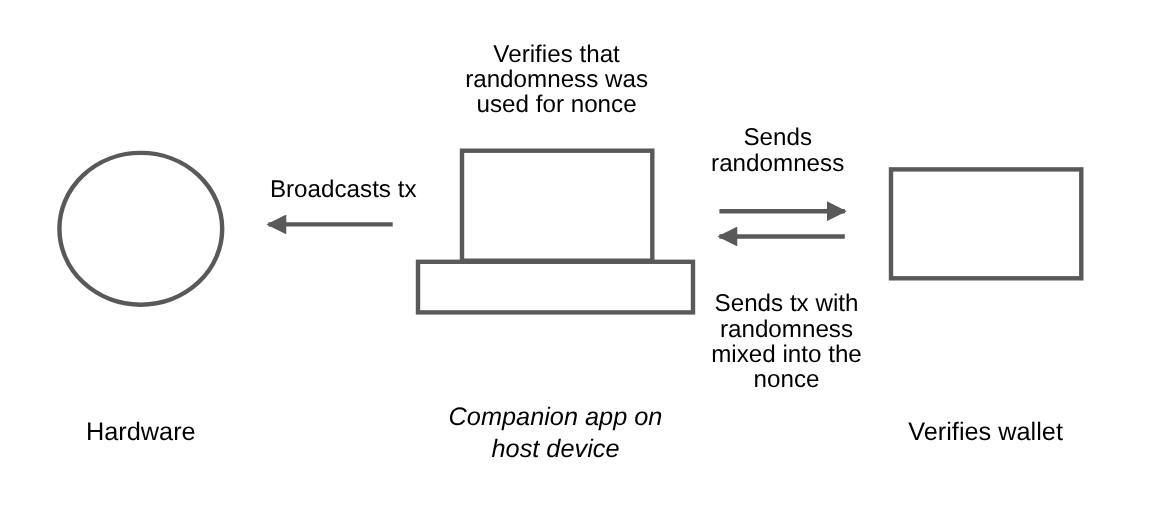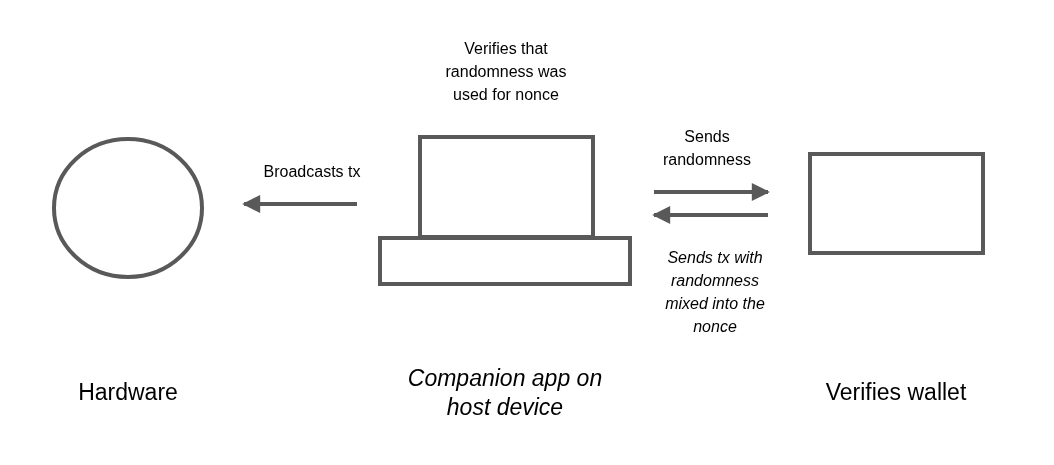--- a/index.html
+++ b/index.html
@@ -1,20 +1,20 @@
 <!DOCTYPE html>
 <html><head>
 <meta charset="utf-8">
 <style>
   html, body { margin: 0; padding: 0; background: #ffffff; }
   body { width: 1054px; height: 465px; position: relative; overflow: hidden;
          font-family: "Liberation Sans", sans-serif; color: #000000; }
   svg.diagram { position: absolute; left: 0; top: 0; }
   .lbl { position: absolute; text-align: center; white-space: pre-line; }
-  .small { font-size: 16px; line-height: 23px; }
+  .small { font-size: 22px; line-height: 23px; }
   .big { font-size: 23px; line-height: 29px; }
 </style>
 </head>
 <body>
 
 <svg class="diagram" width="1054" height="465" viewBox="0 0 1054 465">
   <defs>
     <marker id="ah" viewBox="0 0 10 10" refX="9" refY="5" markerWidth="6" markerHeight="4.5" orient="auto" markerUnits="strokeWidth">
       <path d="M0,0 L10,5 L0,10 z" fill="#595959"></path>
     </marker>
@@ -32,24 +32,24 @@
   <line x1="654" y1="192" x2="768" y2="192" stroke="#595959" stroke-width="4" marker-end="url(#ah)"></line>
   <line x1="768" y1="215" x2="654" y2="215" stroke="#595959" stroke-width="4" marker-end="url(#ah)"></line>
 </svg>
 
 <div class="lbl small" style="left:406px; top:37px; width:200px;">Verifies that
 randomness was
 used for nonce</div>
 
 <div class="lbl small" style="left:232px; top:160px; width:160px;">Broadcasts tx</div>
 
-<div class="lbl small" style="left:627px; top:113px; width:160px;margin-top:12px;">Sends
+<div class="lbl small" style="left:627px; top:113px; width:160px;">Sends
 randomness</div>
 
-<div class="lbl small" style="left:630px; top:246px; width:170px;font-style:italic;">Sends tx with
+<div class="lbl small" style="left:630px; top:264px; width:170px;">Sends tx with
 randomness
 mixed into the
 nonce</div>
 
 <div class="lbl big" style="left:48px; top:378px; width:160px;">Hardware</div>
 
 <div class="lbl big" style="left:380px; top:364px; width:250px;font-style:italic;">Companion app on
 host device</div>
 
 <div class="lbl big" style="left:786px; top:378px; width:220px;">Verifies wallet</div>

